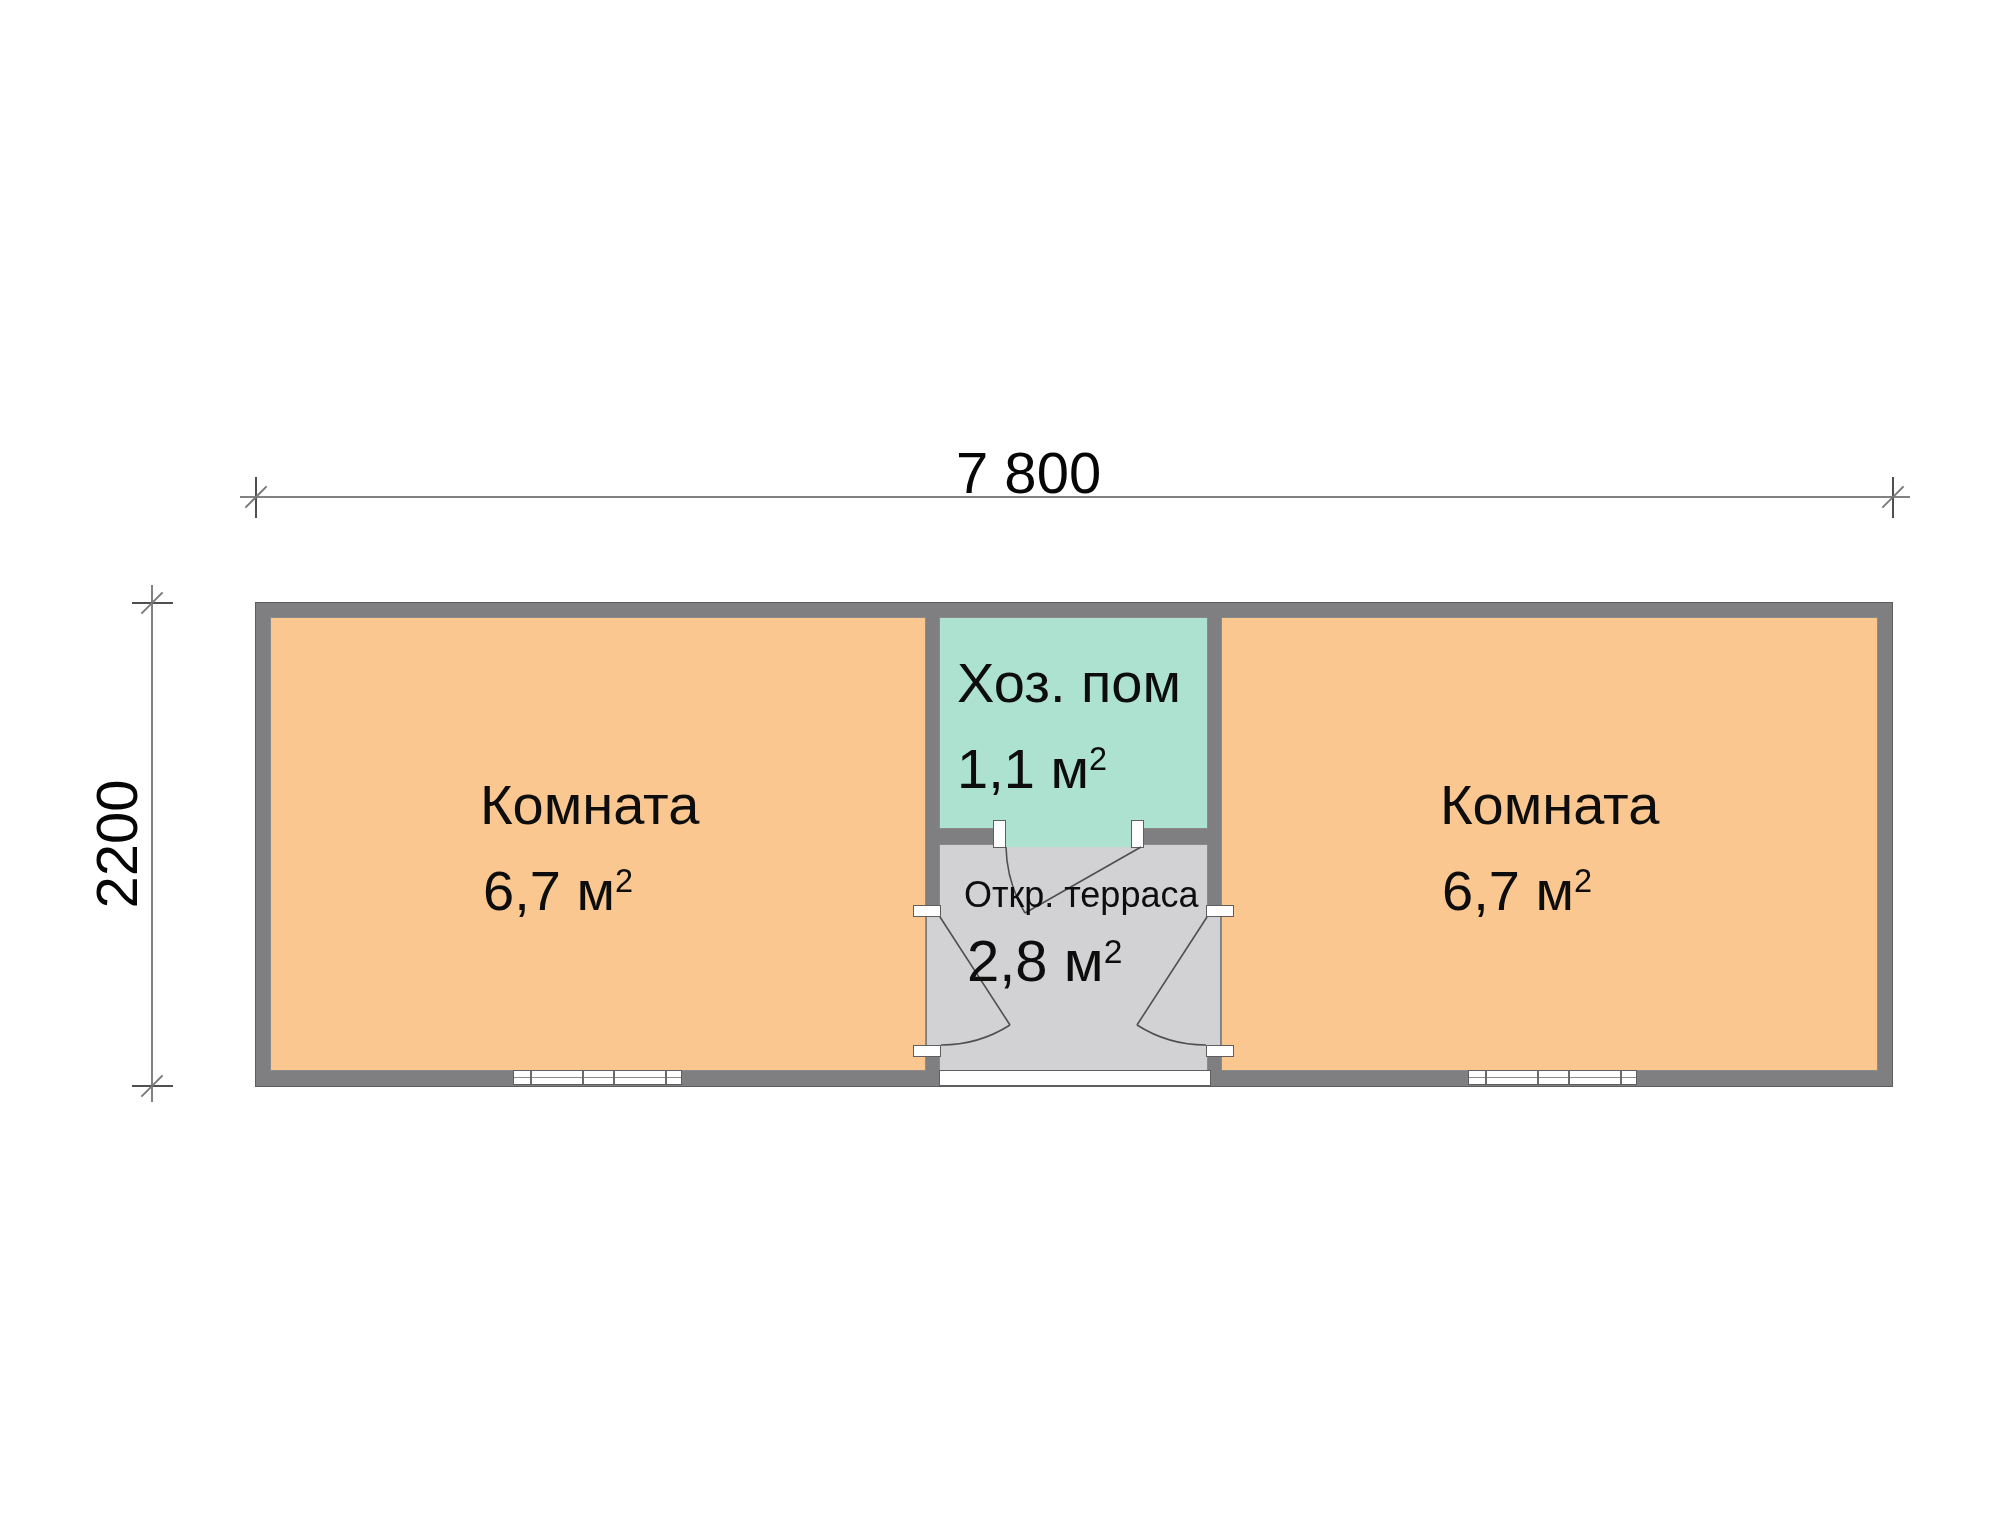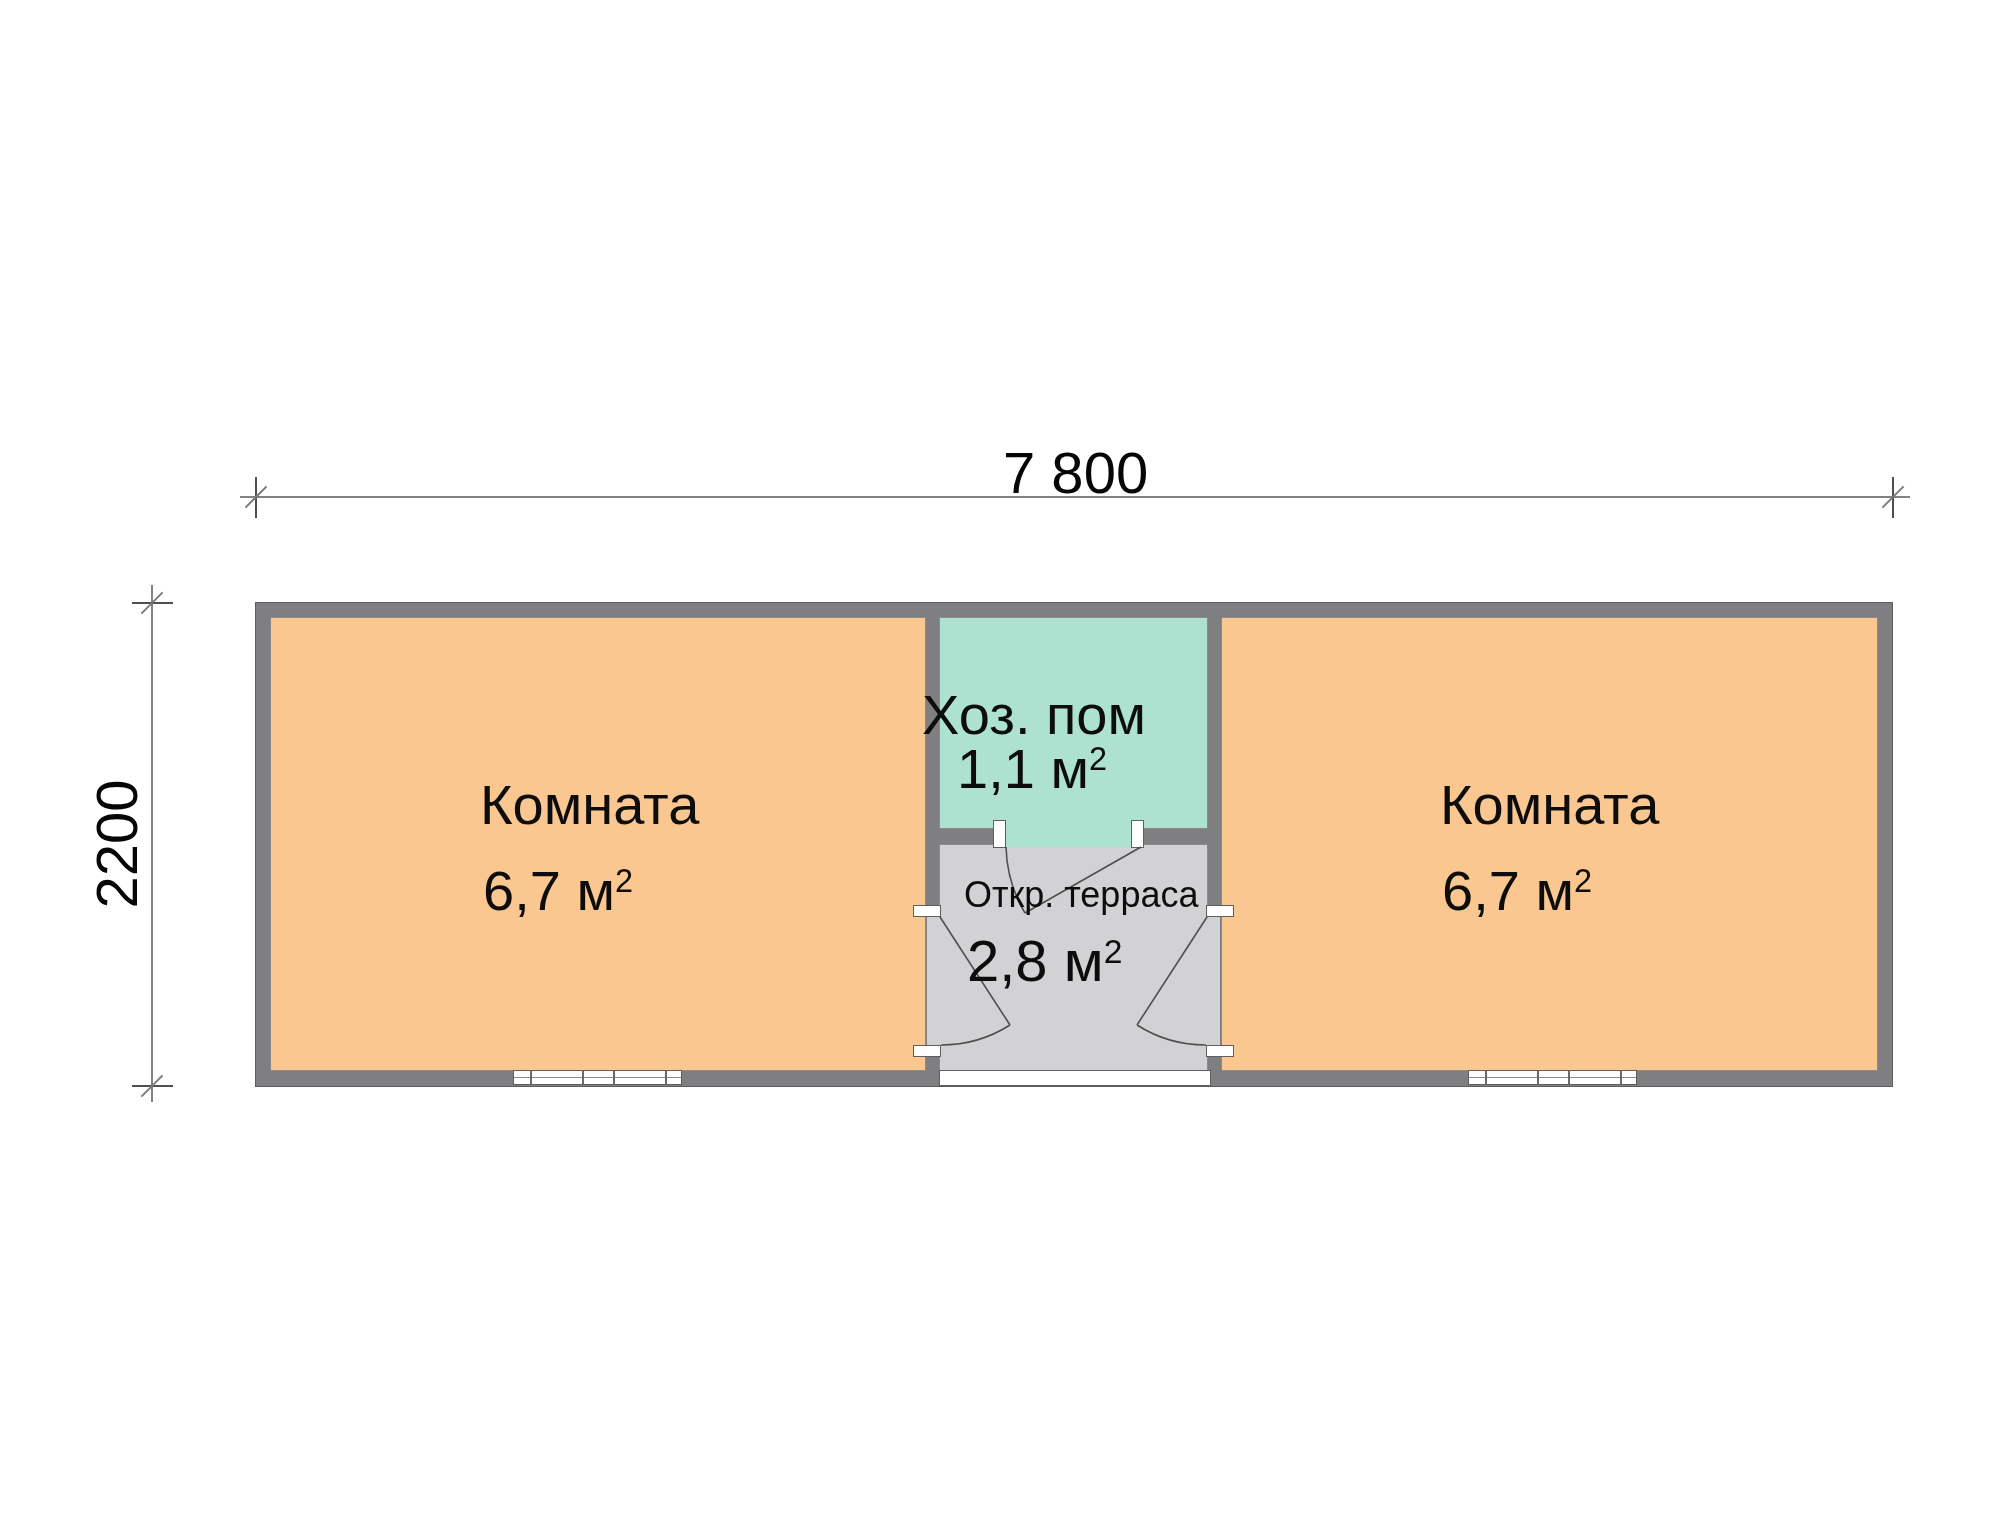--- a/index.html
+++ b/index.html
@@ -36,21 +36,21 @@
 <body>
 
 <div class="canvas">
 
   <div>
     <div class="dim-line" style="left:240px;top:496px;width:1670px;height:2px;"></div>
     <div class="dim-tick" style="left:255px;top:477px;width:2px;height:41px;"></div>
     <div class="dim-slash" style="left:241px;top:496px;width:30px;height:2px;"></div>
     <div class="dim-tick" style="left:1892px;top:477px;width:2px;height:41px;"></div>
     <div class="dim-slash" style="left:1878px;top:496px;width:30px;height:2px;"></div>
-    <div class="dim-label" style="left:1003px;top:444px;">7 800</div>
+    <div class="dim-label" style="left:956px;top:444px;">7 800</div>
   </div>
 
   <div>
     <div class="dim-line" style="left:151px;top:585px;width:2px;height:517px;"></div>
     <div class="dim-tick" style="left:132px;top:602px;width:41px;height:2px;"></div>
     <div class="dim-slash" style="left:137px;top:602px;width:30px;height:2px;"></div>
     <div class="dim-tick" style="left:132px;top:1085px;width:41px;height:2px;"></div>
     <div class="dim-slash" style="left:137px;top:1085px;width:30px;height:2px;"></div>
     <div class="dim-label" style="left:117px;top:844px;transform:translate(-50%,-50%) rotate(-90deg);">2200</div>
   </div>
@@ -104,21 +104,21 @@
   <div class="lbl" style="left:480px;top:777px;">Комната</div>
   <div class="lbl" style="left:483px;top:863px;">
     <span>6,7 м</span><span class="sup">2</span>
   </div>
 
   <div class="lbl" style="left:1440px;top:777px;">Комната</div>
   <div class="lbl" style="left:1442px;top:863px;">
     <span>6,7 м</span><span class="sup">2</span>
   </div>
 
-  <div class="lbl" style="left:922px;top:655px;margin-top:32px;">Хоз. пом</div>
+  <div class="lbl" style="left:957px;top:655px;">Хоз. пом</div>
   <div class="lbl" style="left:957px;top:741px;">
     <span>1,1 м</span><span class="sup">2</span>
   </div>
 
   <div class="lbl lbl-small" style="left:964px;top:877px;">Откр. терраса</div>
   <div class="lbl lbl-big" style="left:967px;top:932px;">
     <span>2,8 м</span><span class="sup">2</span>
   </div>
 
 </div>

